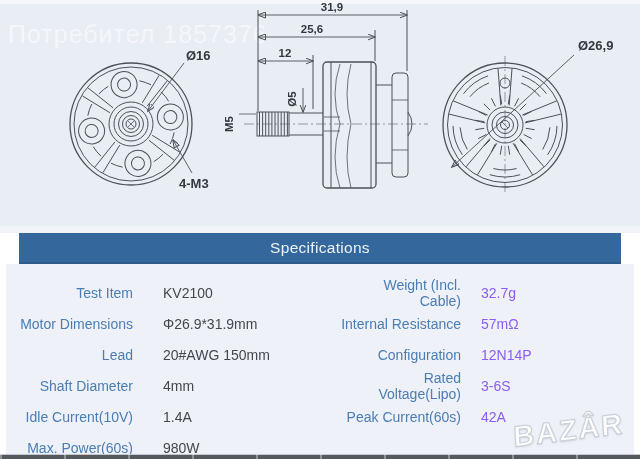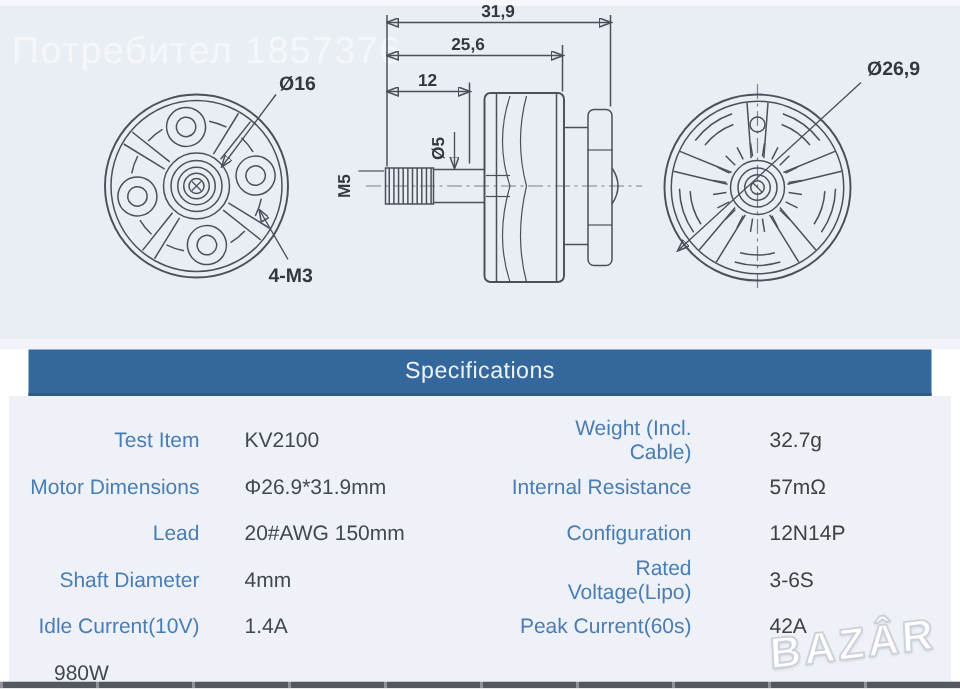--- a/index.html
+++ b/index.html
@@ -31,21 +31,21 @@
   .spec-header span{color:#edf2f8;font-size:15.5px;letter-spacing:.3px;font-weight:400;}
 
   
   .spec-table{position:relative;height:191px;margin:0 6px;background:#eef1f7;
       display:flex;padding-top:13px;box-sizing:border-box;}
   .col{width:50%;}
   .spec-row{display:flex;align-items:center;height:31px;font-size:14px;}
   .spec-label{width:127px;text-align:right;color:#4a7db4;}
   .col.left  .spec-value{margin-left:30px;color:#43484f;}
   .col.right .spec-label{width:121px;margin-left:20px;}
-  .col.right .spec-value{margin-left:52px;color:#404040;}
+  .col.right .spec-value{margin-left:20px;color:#8b5cf6;}
 
   .wm-logo{position:absolute;right:10px;bottom:8px;font-size:29px;font-weight:bold;
      letter-spacing:2px;color:#ffffff;-webkit-text-stroke:1.2px #ccd1d9;
      text-shadow:0 1px 2px rgba(140,146,158,.4);
      transform:rotate(-7deg) skewX(-4deg);pointer-events:none;}
 
   
   .bottom-cut{position:absolute;left:0;bottom:0;width:640px;height:5px;
      background-image:
        repeating-linear-gradient(90deg, rgba(255,255,255,.35) 0 2px, transparent 2px 64px),
@@ -268,20 +268,21 @@
       </div>
       <div class="spec-row">
         <div class="spec-label">Shaft Diameter</div>
         <div class="spec-value">4mm</div>
       </div>
       <div class="spec-row">
         <div class="spec-label">Idle Current(10V)</div>
         <div class="spec-value">1.4A</div>
       </div>
       <div class="spec-row">
+        <div class="spec-label">Max. Power(60s)</div>
         <div class="spec-value">980W</div>
       </div>
     </div>
     <div class="col right">
       <div class="spec-row">
         <div class="spec-label">Weight (Incl. Cable)</div>
         <div class="spec-value">32.7g</div>
       </div>
       <div class="spec-row">
         <div class="spec-label">Internal Resistance</div>

